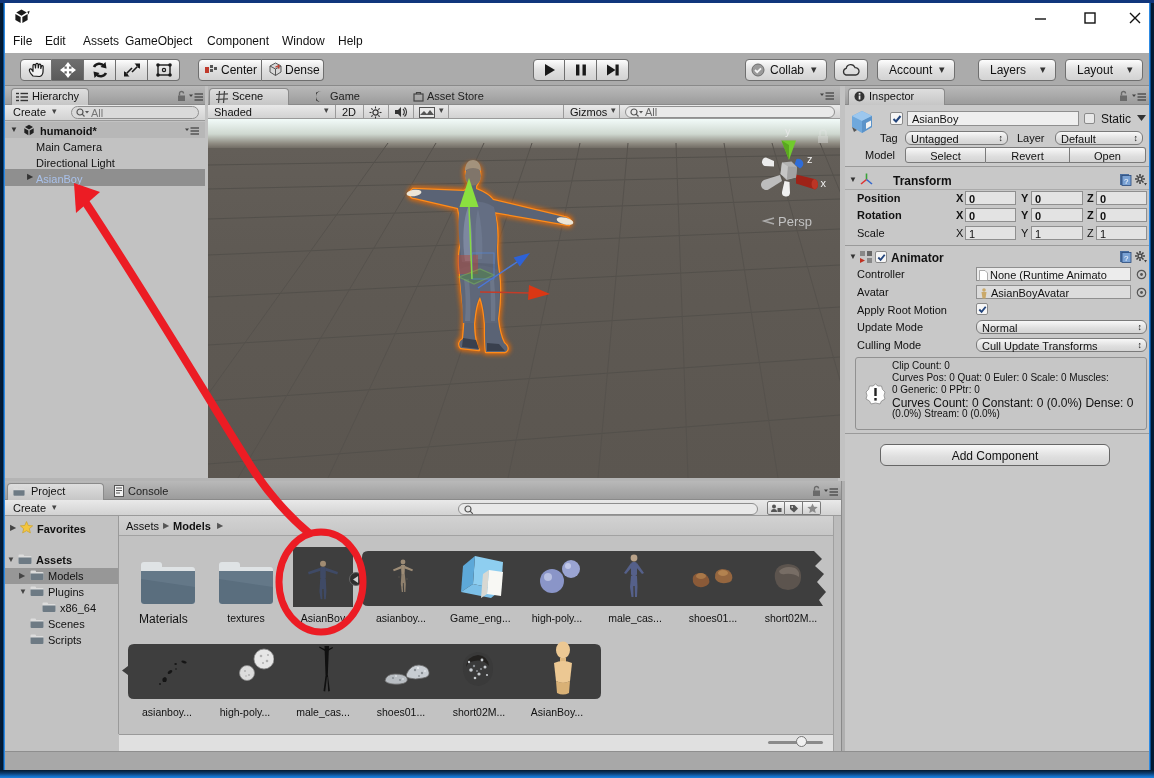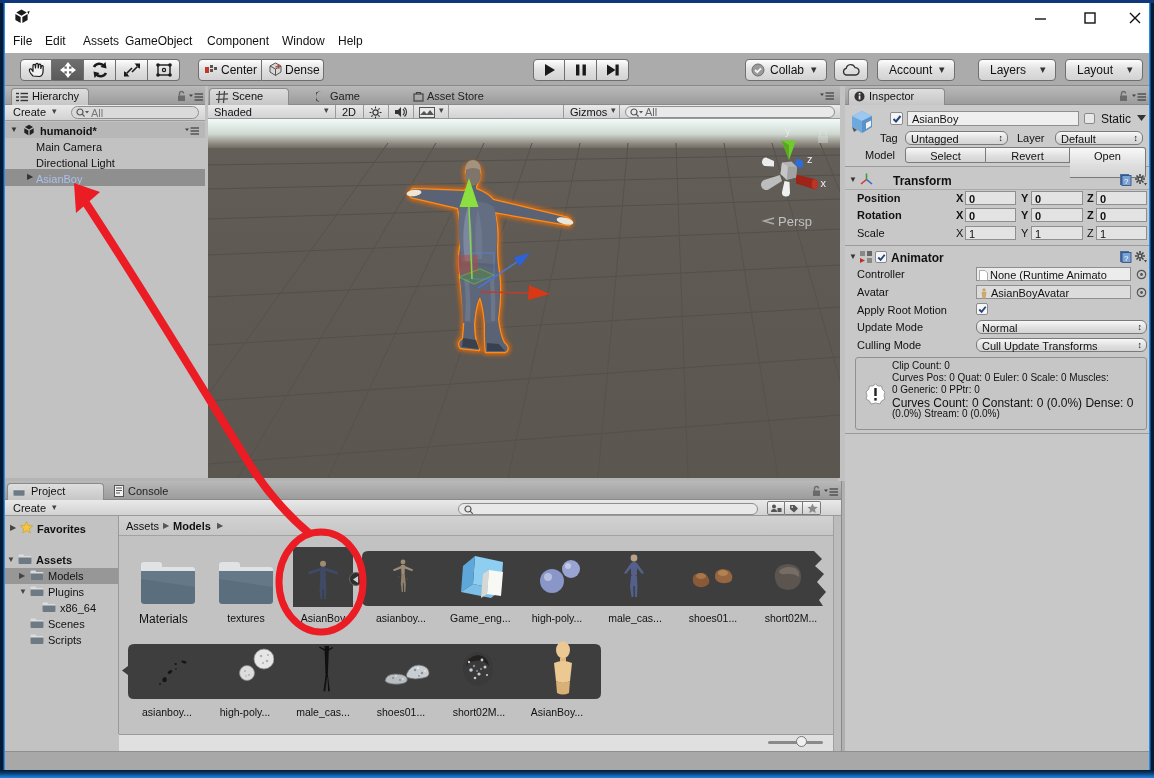--- a/index.html
+++ b/index.html
@@ -470,21 +470,21 @@
         <span style="position:absolute;left:5px;top:1px;">Default</span>
         <span style="position:absolute;right:4px;top:1px;font-size:9px;">↕</span>
       </div>
     <div class="txt" style="left:20px;top:63px;">Model</div>
     <div class="btn abs" style="left:60px;top:61px;width:81px;height:16px;border-radius:3px 0 0 3px;">
         <span style="position:absolute;left:0;right:0;top:2px;">Select</span>
       </div>
     <div class="btn abs" style="left:141px;top:61px;width:84px;height:16px;border-radius:0;border-left:none;">
         <span style="position:absolute;left:0;right:0;top:2px;">Revert</span>
       </div>
-    <div class="btn abs" style="left:225px;top:61px;width:76px;height:31px;border-radius:0 3px 3px 0;border-left:none;">
+    <div class="btn abs" style="left:225px;top:61px;width:76px;height:16px;border-radius:0 3px 3px 0;border-left:none;">
         <span style="position:absolute;left:0;right:0;top:2px;">Open</span>
       </div>
 
     <div class="abs" style="left:0;top:81px;width:304px;height:23px;border-bottom:1px solid #aaa;"></div>
     <div class="txt" style="left:4px;top:89px;font-size:8px;color:#333;">▼</div>
     <svg class="abs" style="left:15px;top:87px;" width="13" height="13" viewBox="0 0 13 13">
       <line x1="6.5" y1="6.5" x2="6.5" y2="0.5" stroke="#3aa23a" stroke-width="1.6"></line>
       <line x1="6.5" y1="6.5" x2="1" y2="11" stroke="#d33" stroke-width="1.6"></line>
       <line x1="6.5" y1="6.5" x2="12" y2="11" stroke="#36c" stroke-width="1.6"></line>
     </svg>
@@ -624,20 +624,23 @@
       <path d="M10.5 1 L13 3 L16.5 3 L17.5 6.5 L20 9 L19 12.5 L20 16 L16.5 18 L15 21 L10.5 20 L6 21 L4.5 18 L1 16 L2 12.5 L1 9 L3.5 6.5 L4.5 3 L8 3 Z" fill="#fdfdfd" stroke="#888" stroke-width="0.8"></path>
       <rect x="9.3" y="5" width="2.4" height="8" fill="#222"></rect>
       <rect x="9.3" y="15" width="2.4" height="2.6" fill="#222"></rect>
     </svg>
     <div class="txt" style="left:47px;top:274px;font-size:10px;">Clip Count: 0</div>
     <div class="txt" style="left:47px;top:286px;font-size:10px;">Curves Pos: 0 Quat: 0 Euler: 0 Scale: 0 Muscles:</div>
     <div class="txt" style="left:47px;top:298px;font-size:10px;text-align:center;">0 Generic: 0 PPtr: 0</div>
     <div class="txt" style="left:47px;top:310px;font-size:12px;text-align:right;">Curves Count: 0 Constant: 0 (0.0%) Dense: 0</div>
     <div class="txt" style="left:47px;top:322px;font-size:10px;">(0.0%) Stream: 0 (0.0%)</div>
     <div class="abs" style="left:0;top:347px;width:304px;height:1px;background:#9a9a9a;"></div>
+    <div class="btn abs" style="left:35px;top:358px;width:230px;height:22px;border-color:#666;">
+        <span style="position:absolute;left:0;right:0;top:4px;font-size:12px;">Add Component</span>
+      </div>
   </div>
   <div class="abs" id="project">
     <svg width="0" height="0" style="position:absolute;">
       <defs>
         <g id="bigfolder">
           <path d="M2 8 Q2 5 5 5 L20 5 Q23 5 23 8 L23 10 L53 10 Q56 10 56 13 L56 44 Q56 47 53 47 L5 47 Q2 47 2 44 Z" fill="#dfe3e5"></path>
           <path d="M2 14 L56 14 L56 44 Q56 47 53 47 L5 47 Q2 47 2 44 Z" fill="#5a6e7e"></path>
           <path d="M2 14 L56 14 L56 30 L2 22 Z" fill="#65798a" opacity="0.9"></path>
         </g>
         <g id="smallfolder">

